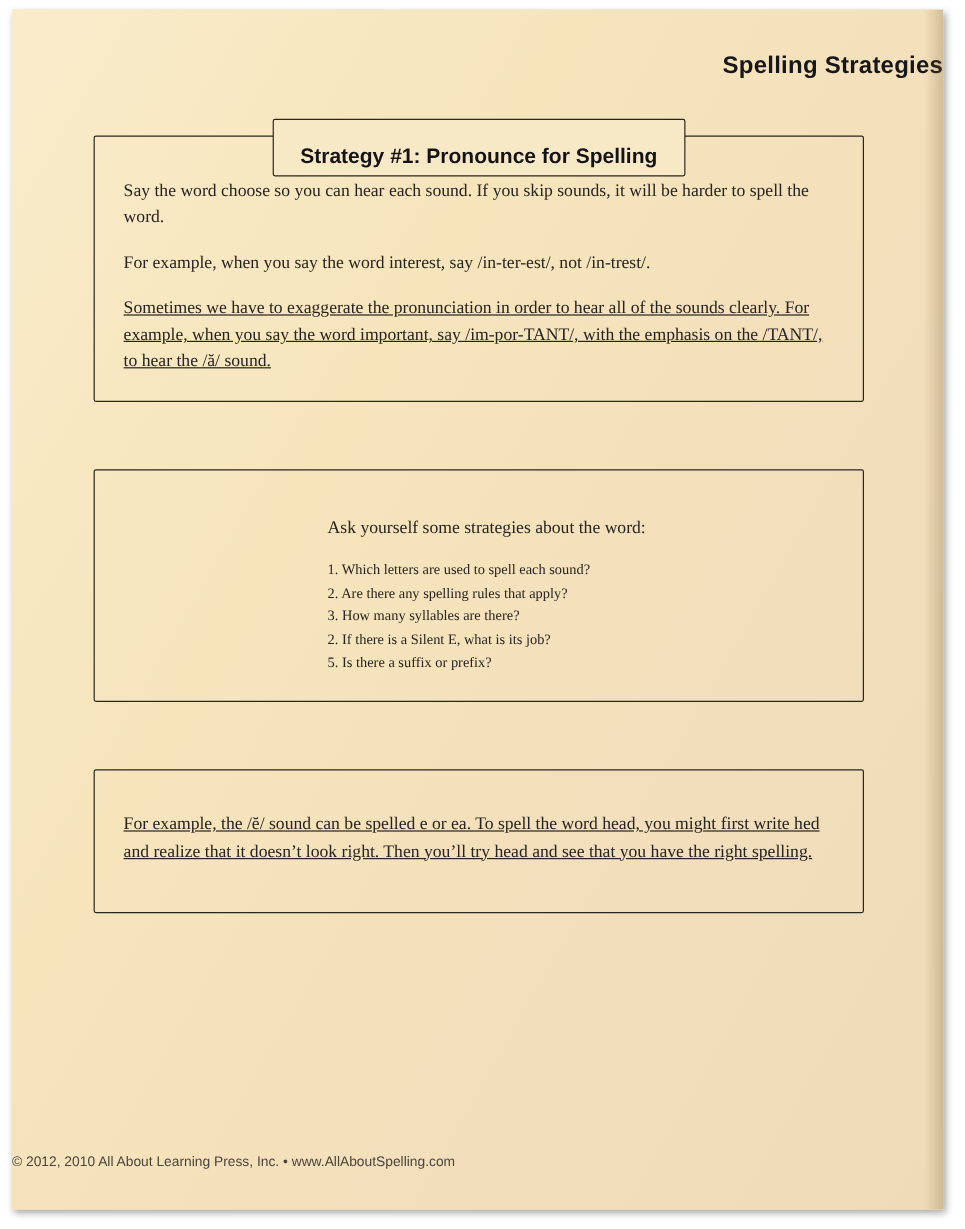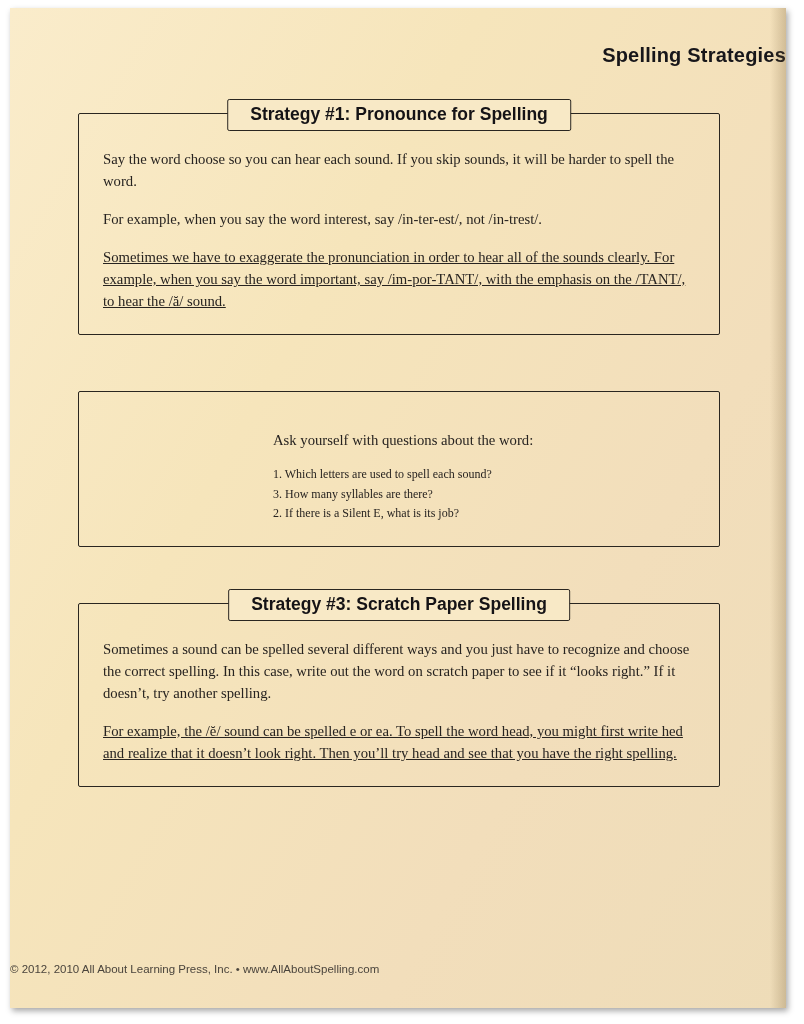--- a/index.html
+++ b/index.html
@@ -68,21 +68,21 @@
     min-height: 120px;
     box-sizing: border-box;
   }
   .strategy-header {
     position: absolute;
     left: 50%;
     transform: translateX(-50%);
     top: -14px;
     border: 1.5px solid #2a2620;
     background: #f8e9c6;
-    padding: 4px 22px 5px 22px;
+    padding: 20px 22px 5px 22px;
     font-family: "Liberation Sans", sans-serif;
     font-weight: bold;
     font-size: 17.5px;
     color: #151316;
     white-space: nowrap;
     border-radius: 2px;
   }
   .body-text {
     font-size: 14.7px;
     line-height: 1.5;
@@ -139,34 +139,34 @@
       <div class="strategy-box">
         <p class="body-text">Say the word choose so you can hear each sound. If you skip sounds, it will be harder to spell the word.</p>
         <p class="body-text">For example, when you say the word interest, say /in-ter-est/, not /in-trest/.</p>
         <p class="body-text">Sometimes we have to exaggerate the pronunciation in order to hear all of the sounds clearly. For example, when you say the word important, say /im-por-TANT/, with the emphasis on the /TANT/, to hear the /ă/ sound.</p>
       </div>
     </div>
 
     <div class="strategy sp2">
       <div class="strategy-box">
         <div class="centered-block">
-          <p class="q-intro">Ask yourself with questions about the word:</p>
+          <p class="q-intro">Ask yourself some strategies about the word:</p>
           <ul class="q-list">
             <li>1. Which letters are used to spell each sound?</li>
+            <li>2. Are there any spelling rules that apply?</li>
             <li>3. How many syllables are there?</li>
             <li>2. If there is a Silent E, what is its job?</li>
+            <li>5. Is there a suffix or prefix?</li>
           </ul>
         </div>
       </div>
     </div>
 
     <div class="strategy sp3">
-      <div class="strategy-header">Strategy #3: Scratch Paper Spelling</div>
       <div class="strategy-box">
-        <p class="body-text">Sometimes a sound can be spelled several different ways and you just have to recognize and choose the correct spelling. In this case, write out the word on scratch paper to see if it “looks right.” If it doesn’t, try another spelling.</p>
         <p class="body-text">For example, the /ĕ/ sound can be spelled e or ea. To spell the word head, you might first write hed and realize that it doesn’t look right. Then you’ll try head and see that you have the right spelling.</p>
       </div>
     </div>
 
     <div class="footer">© 2012, 2010 All About Learning Press, Inc. • www.AllAboutSpelling.com</div>
 
   </div>
 </div>
 
 </body></html>

